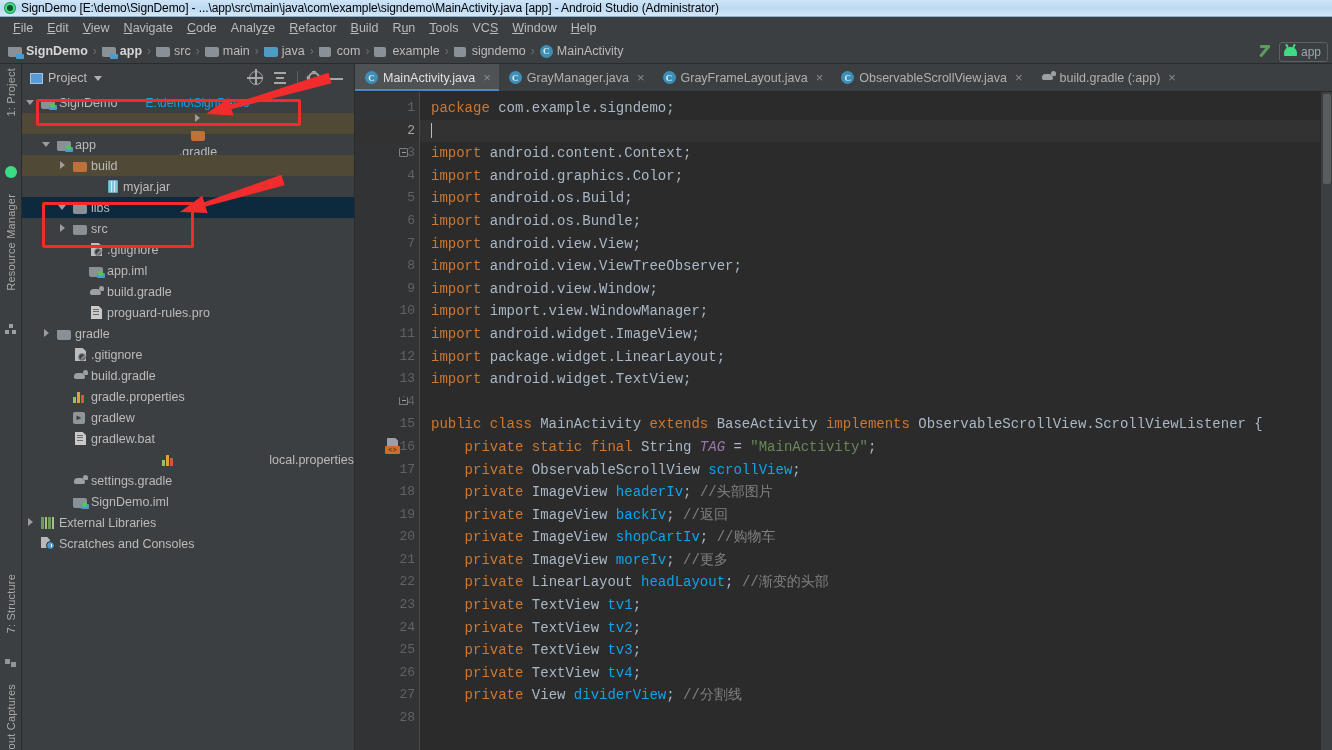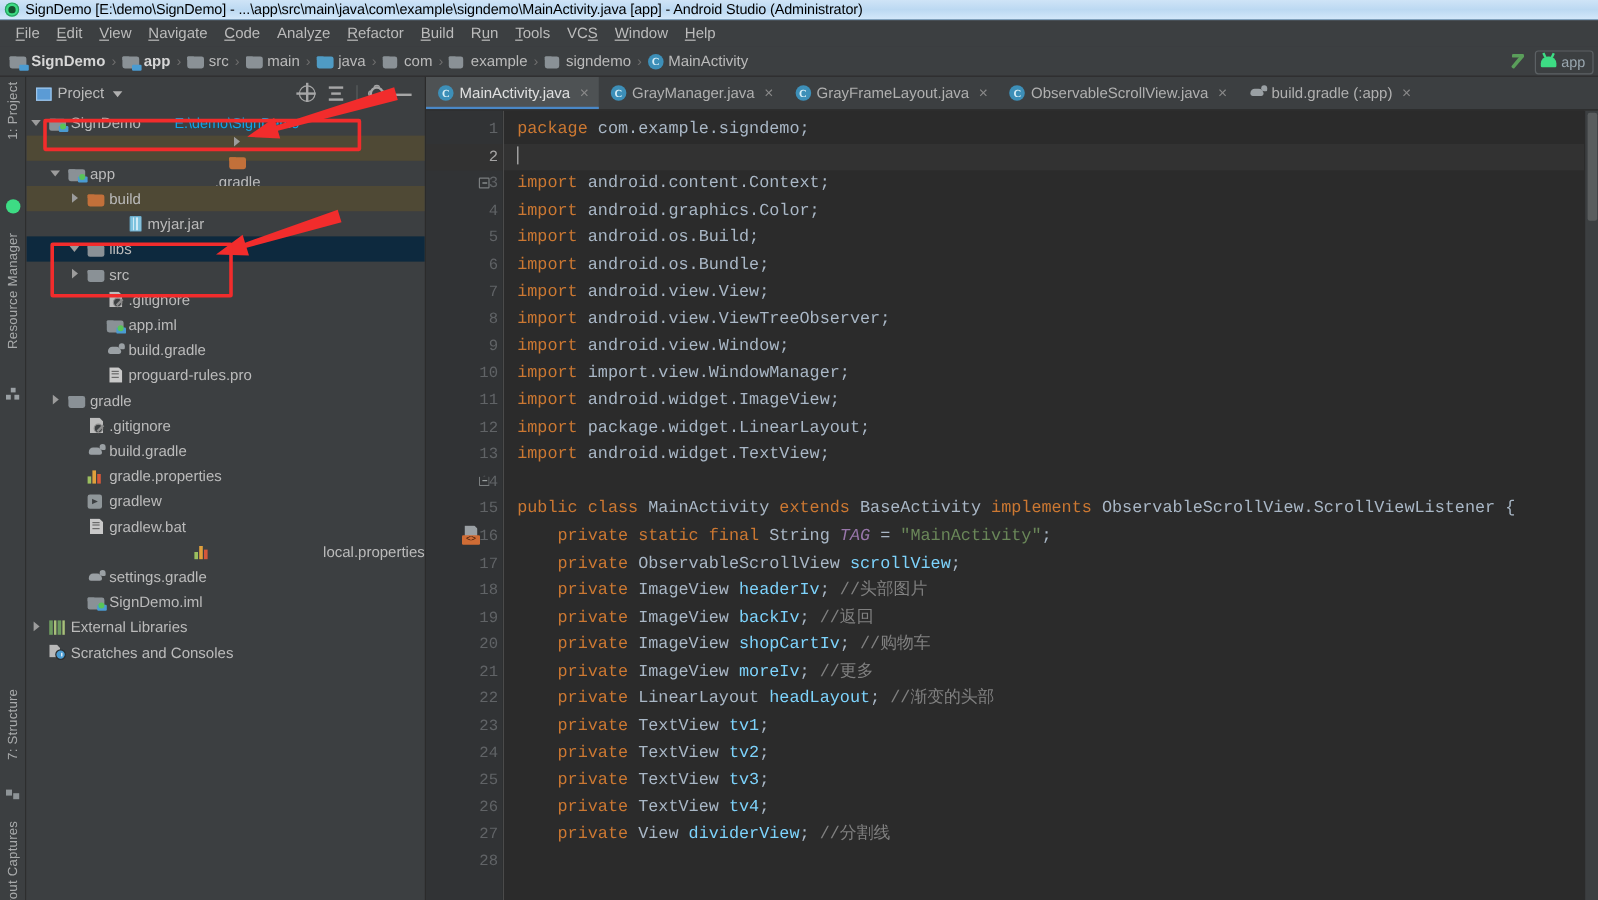--- a/index.html
+++ b/index.html
@@ -286,21 +286,21 @@
   .ln-left-border{
     position:absolute; left:0; top:0; bottom:0; width:1px; background:#4b4b4b;
   }
   .caret{
     display:inline-block;width:1px;height:15px;background:#bbb;vertical-align:-3px;
   }
   .kw   { color:#cc7832; }
   .str  { color:#6a8759; }
   .cmt  { color:#808080; }
   .cls  { color:#a9b7c6; }
-  .fld  { color:#7dd3fc; }
+  .fld  { color:#0ea5e9; }
   .sfld { color:#9876aa; font-style:italic; }
   .pln  { color:#a9b7c6; }
 
   
   .scrollstrip{
     width:12px; background:#3c3f41; flex:none; position:relative; border-left:1px solid #2b2b2b;
   }
   .scroll-thumb{
     position:absolute; left:2px; top:2px; width:8px; height:90px; background:#5a5d5e; border-radius:2px;
   }

